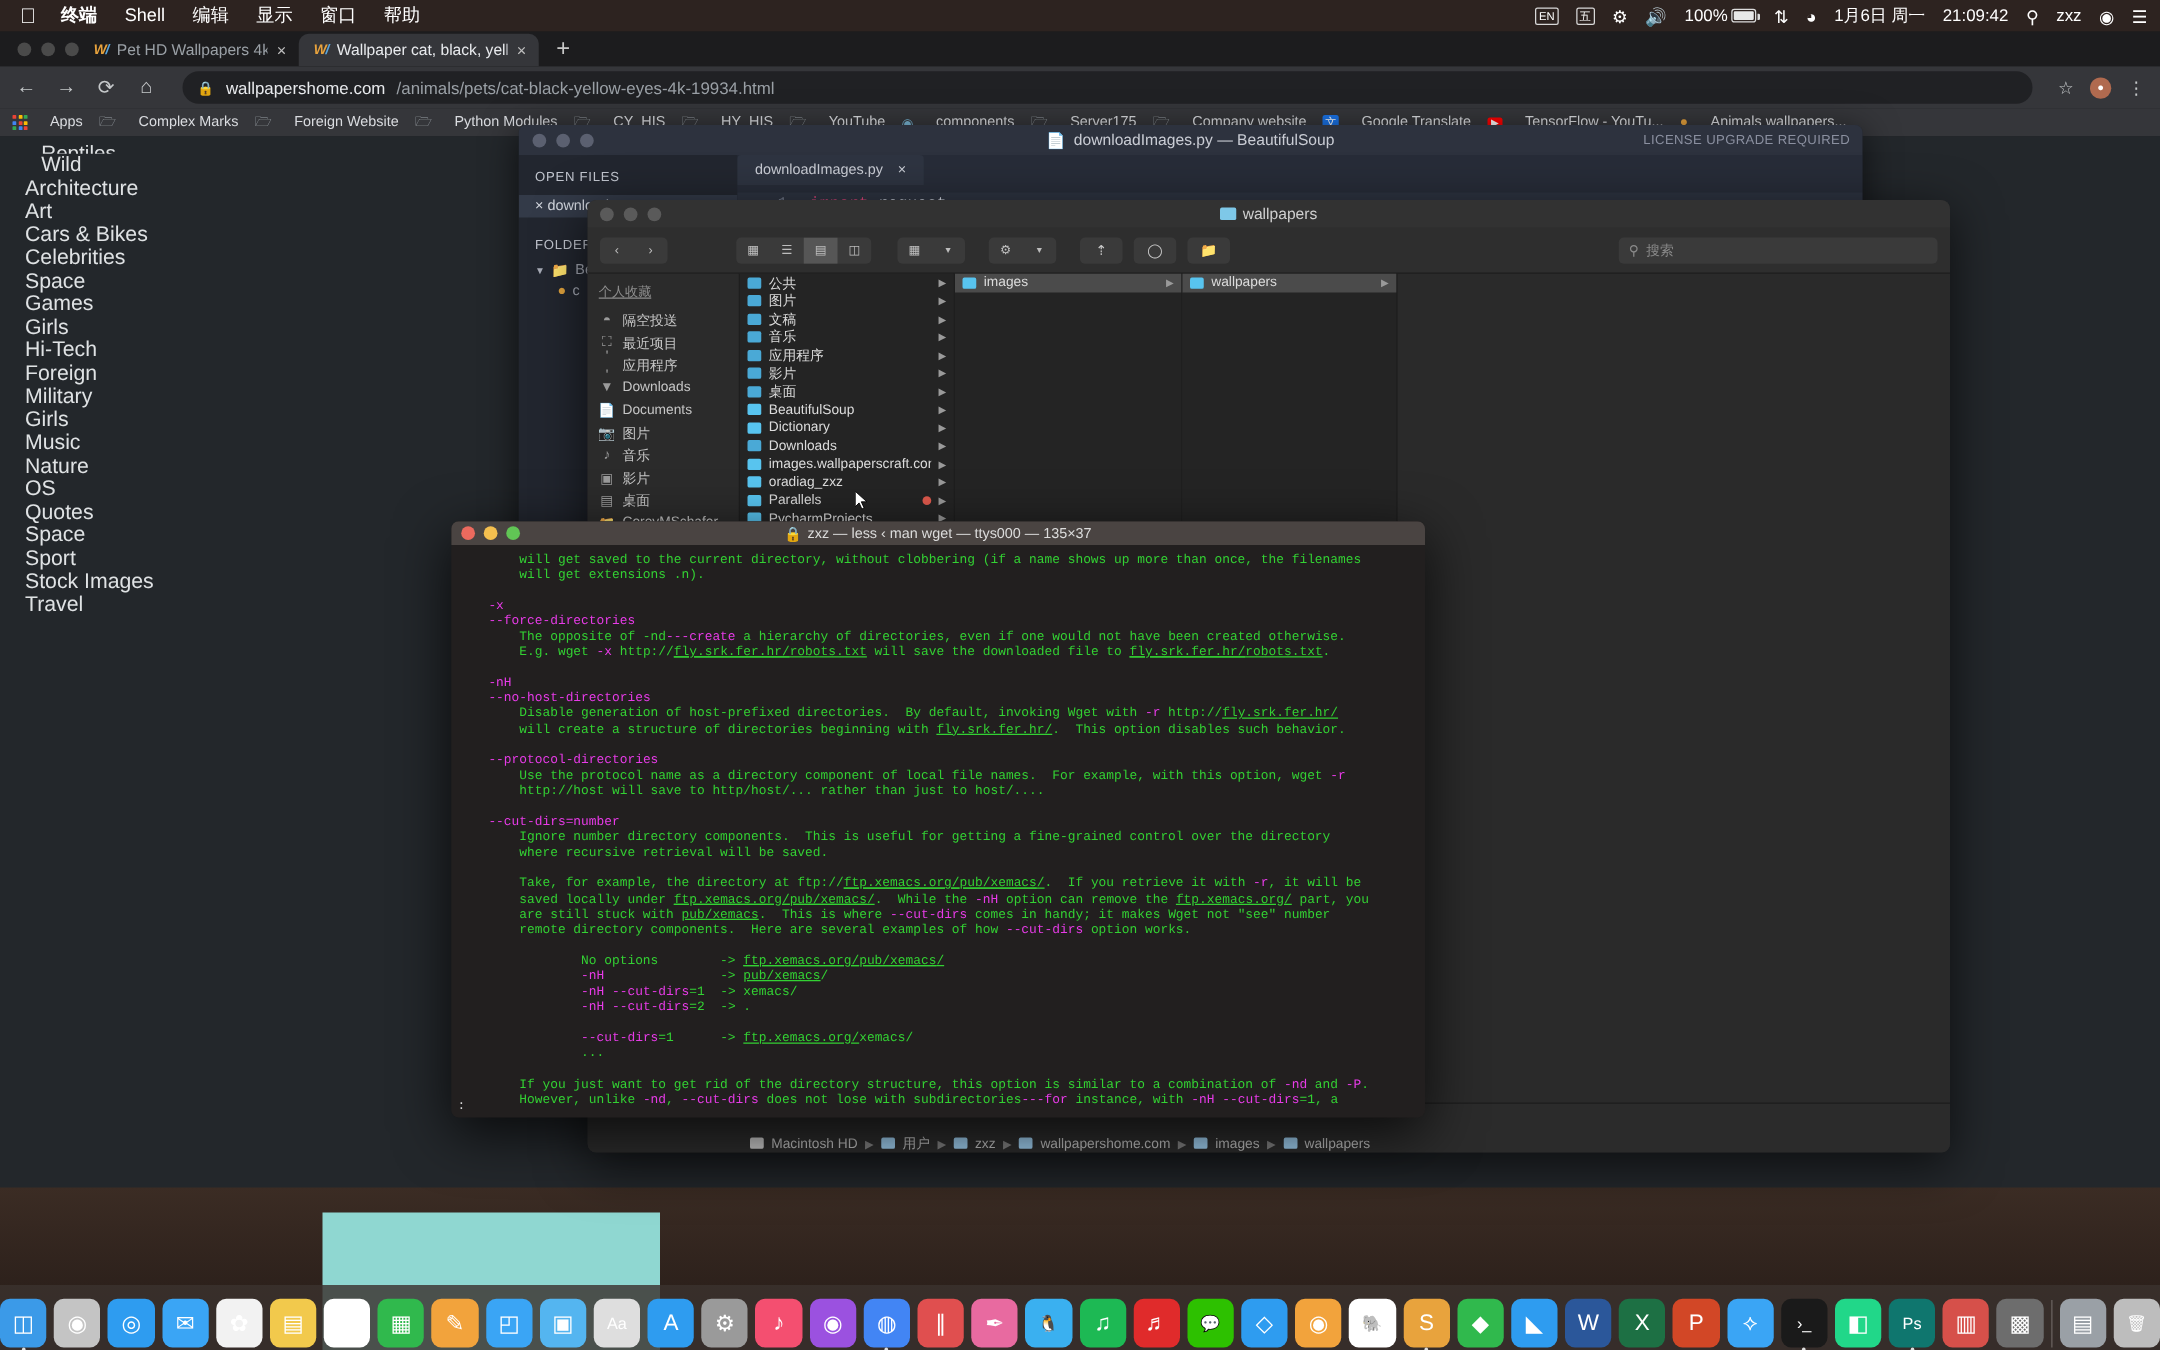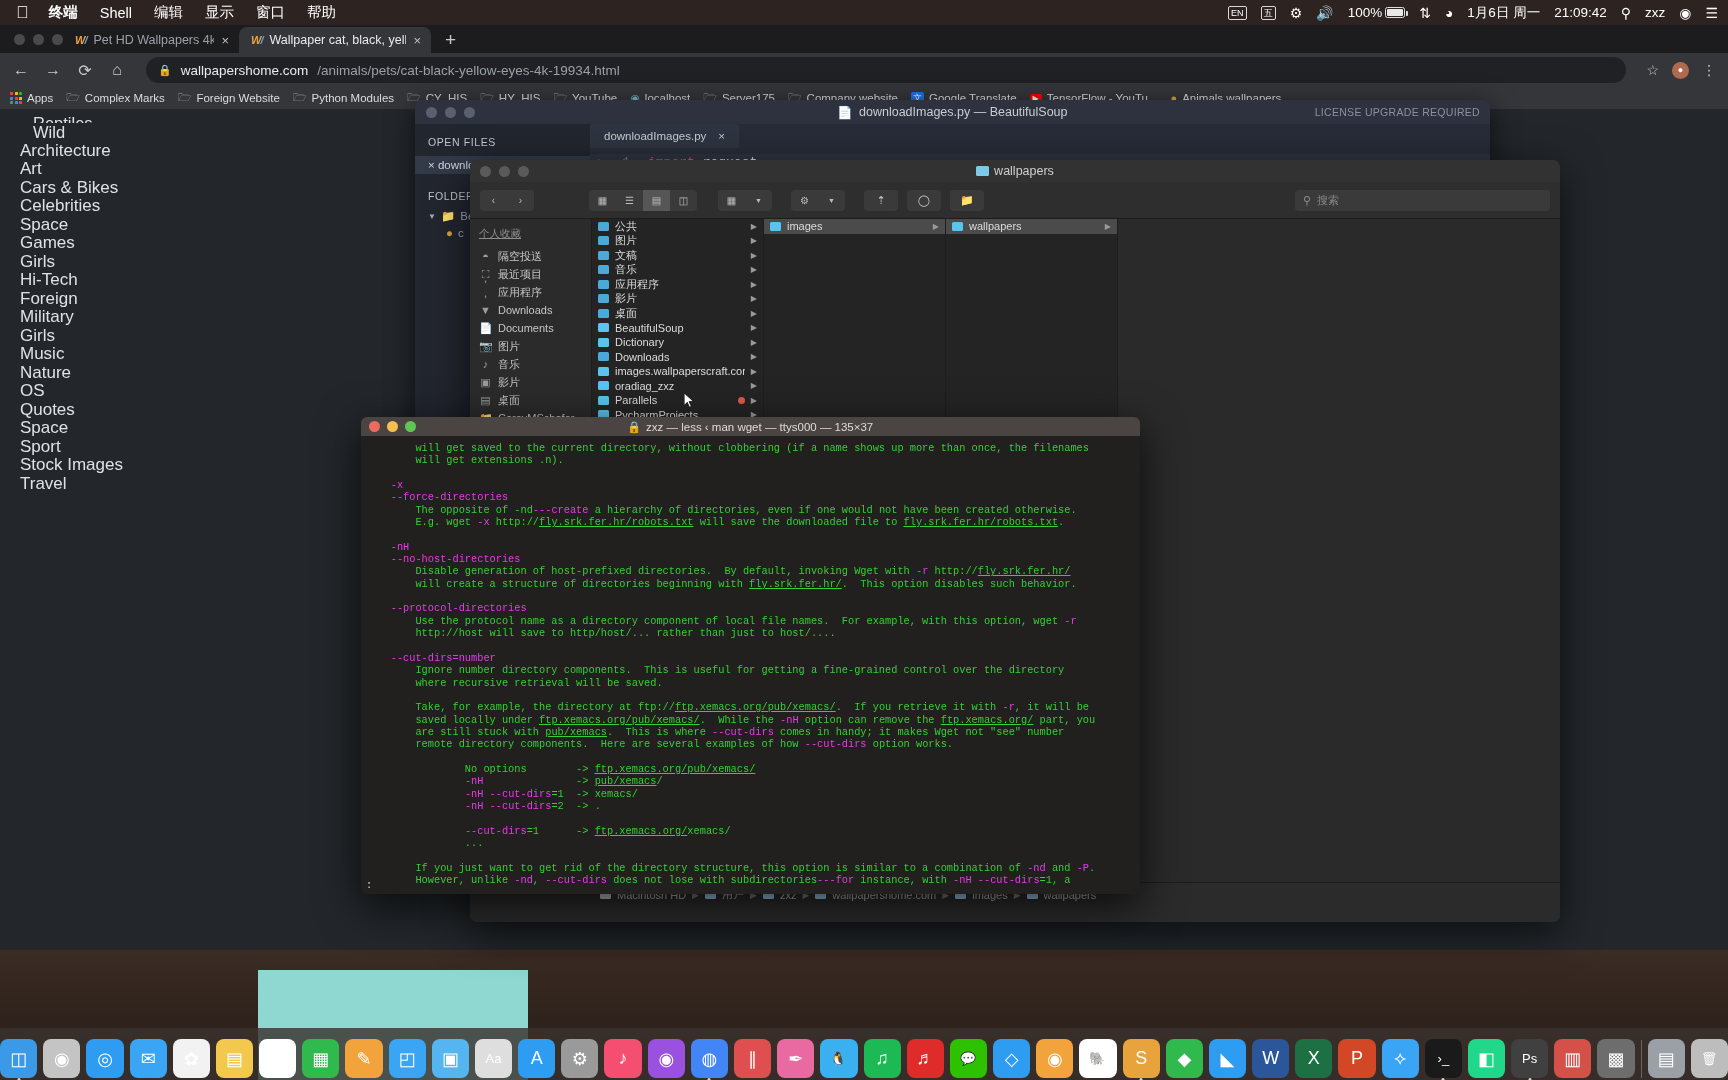--- a/index.html
+++ b/index.html
@@ -49,21 +49,21 @@
   .urlfield .lock { font-size:11px; color:#c8c8c8; }
   .url-host { color:#e8eaed; } .url-path { color:#9aa0a6; }
   .omni-right { display:flex; align-items:center; gap:13px; }
   .star { color:#c5c8ca; font-size:14px; }
   .avatar { width:17px;height:17px;border-radius:50%;background:#b06a4f; color:#fff;
             font-size:9px; display:flex;align-items:center;justify-content:center; }
   .kebab { color:#c5c8ca; font-size:14px; letter-spacing:0; line-height:8px; }
 
   .bookmarks { height:22px; background:#35363a; display:flex; align-items:center;
                padding-left:10px; gap:13px; font-size:11.5px; color:#dadce0; }
-  .bm { display:flex; align-items:center; gap:5px; white-space:nowrap;}
+  .bm { display:flex; align-items:center; gap:18px; white-space:nowrap;}
   .bm .bi { font-size:11px; color:#9aa0a6; }
   .apps-grid { display:grid; grid-template-columns:repeat(3,3px); grid-template-rows:repeat(3,3px); gap:1.5px;}
   .apps-grid i { width:3px;height:3px;border-radius:0.5px; display:block;}
 
   .page { position:absolute; left:0; top:84px; width:1728px; height:971px; background:#23272b; }
   .wp-side { position:absolute; left:0; top:0; width:400px; padding-top:5px; }
   .wp-cat { color:#dfe2e4; font-size:17px; line-height:18.5px; padding:0 0 0 20px; white-space:nowrap;}
   .wp-cat.sub { padding-left:33px; font-size:16.5px; }
   .wp-cat.clip { height:9px; overflow:hidden; }
   .wp-bottomimg { position:absolute; left:0; bottom:0; width:1728px; height:130px;
@@ -127,21 +127,21 @@
            color:#dcdcdc; font-size:11px; white-space:nowrap; }
   .fx-it .fi { width:11px;height:9px;background:#58c4ef;border-radius:1.5px; flex:none;}
   .fx-it .fi.sys { background:#4aa9d6; }
   .fx-it .nm { flex:1; overflow:hidden; }
   .fx-it .arw { color:#9a9a9a; font-size:8px; }
   .fx-it.sel { background:#4b4b4b; }
   .fx-it .dot { width:7px;height:7px;border-radius:50%;background:#e05a4d; }
   .fx-it .dot.g { background:#5fbf5f; }
   .fx-status { position:absolute; bottom:0; left:0; width:1090px; height:40px; background:#2b2b2b;
                border-top:1px solid #1c1c1c; }
-  .fx-path { position:absolute; bottom:20px; left:130px; display:flex; align-items:center;
+  .fx-path { position:absolute; bottom:0; left:130px; display:flex; align-items:center;
              gap:6px; color:#b8b8b8; font-size:11px;margin-top:48px; }
   .fx-path .sepx { color:#7c7c7c; font-size:9px;}
   .fx-path .hd { width:11px;height:9px;background:#c3c3c3;border-radius:1.5px;}
   .fx-count { position:absolute; bottom:0px; right:0; width:1090px; text-align:center;
               color:#9d9d9d; font-size:11px; }
 
   
   .term { position:absolute; left:361px; top:417px; width:779px; height:477px;
           background:#221f1f; border-radius:6px; overflow:hidden;
           box-shadow:0 12px 44px rgba(0,0,0,.75); }
@@ -280,21 +280,21 @@
       <div class="bm">
         <span class="bi">🗁</span>
         <span>HY_HIS</span>
         </div>
       <div class="bm">
         <span class="bi">🗁</span>
         <span>YouTube</span>
         </div>
       <div class="bm">
         <span class="bi" style="color:#7ab8d8">◉</span>
-        <span>localhost</span>
+        <span>components</span>
         </div>
       <div class="bm">
         <span class="bi">🗁</span>
         <span>Server175</span>
         </div>
       <div class="bm">
         <span class="bi">🗁</span>
         <span>Company website</span>
         </div>
       <div class="bm">
@@ -727,21 +727,21 @@
       <div class="dk" style="background: rgb(58, 165, 245);">
         <span style="font-size: 18px; color: rgb(255, 255, 255);">⟡</span>
       </div>
       <div class="dk" style="background: rgb(26, 26, 26);">
         <span style="font-size: 13px; color: rgb(255, 255, 255);">›_</span>
         <span class="run"></span>
       </div>
       <div class="dk" style="background: rgb(33, 215, 137);">
         <span style="font-size: 18px; color: rgb(255, 255, 255);">◧</span>
       </div>
-      <div class="dk" style="background: #404040;">
+      <div class="dk" style="background: #0f766e;">
         <span style="font-size: 13px; color: rgb(255, 255, 255);">Ps</span>
         <span class="run"></span>
       </div>
       <div class="dk" style="background: rgb(214, 80, 74);">
         <span style="font-size: 18px; color: rgb(255, 255, 255);">▥</span>
       </div>
       <div class="dk" style="background: rgb(109, 109, 109);">
         <span style="font-size: 18px; color: rgb(255, 255, 255);">▩</span>
       </div>
       <div class="dk sep"></div>

